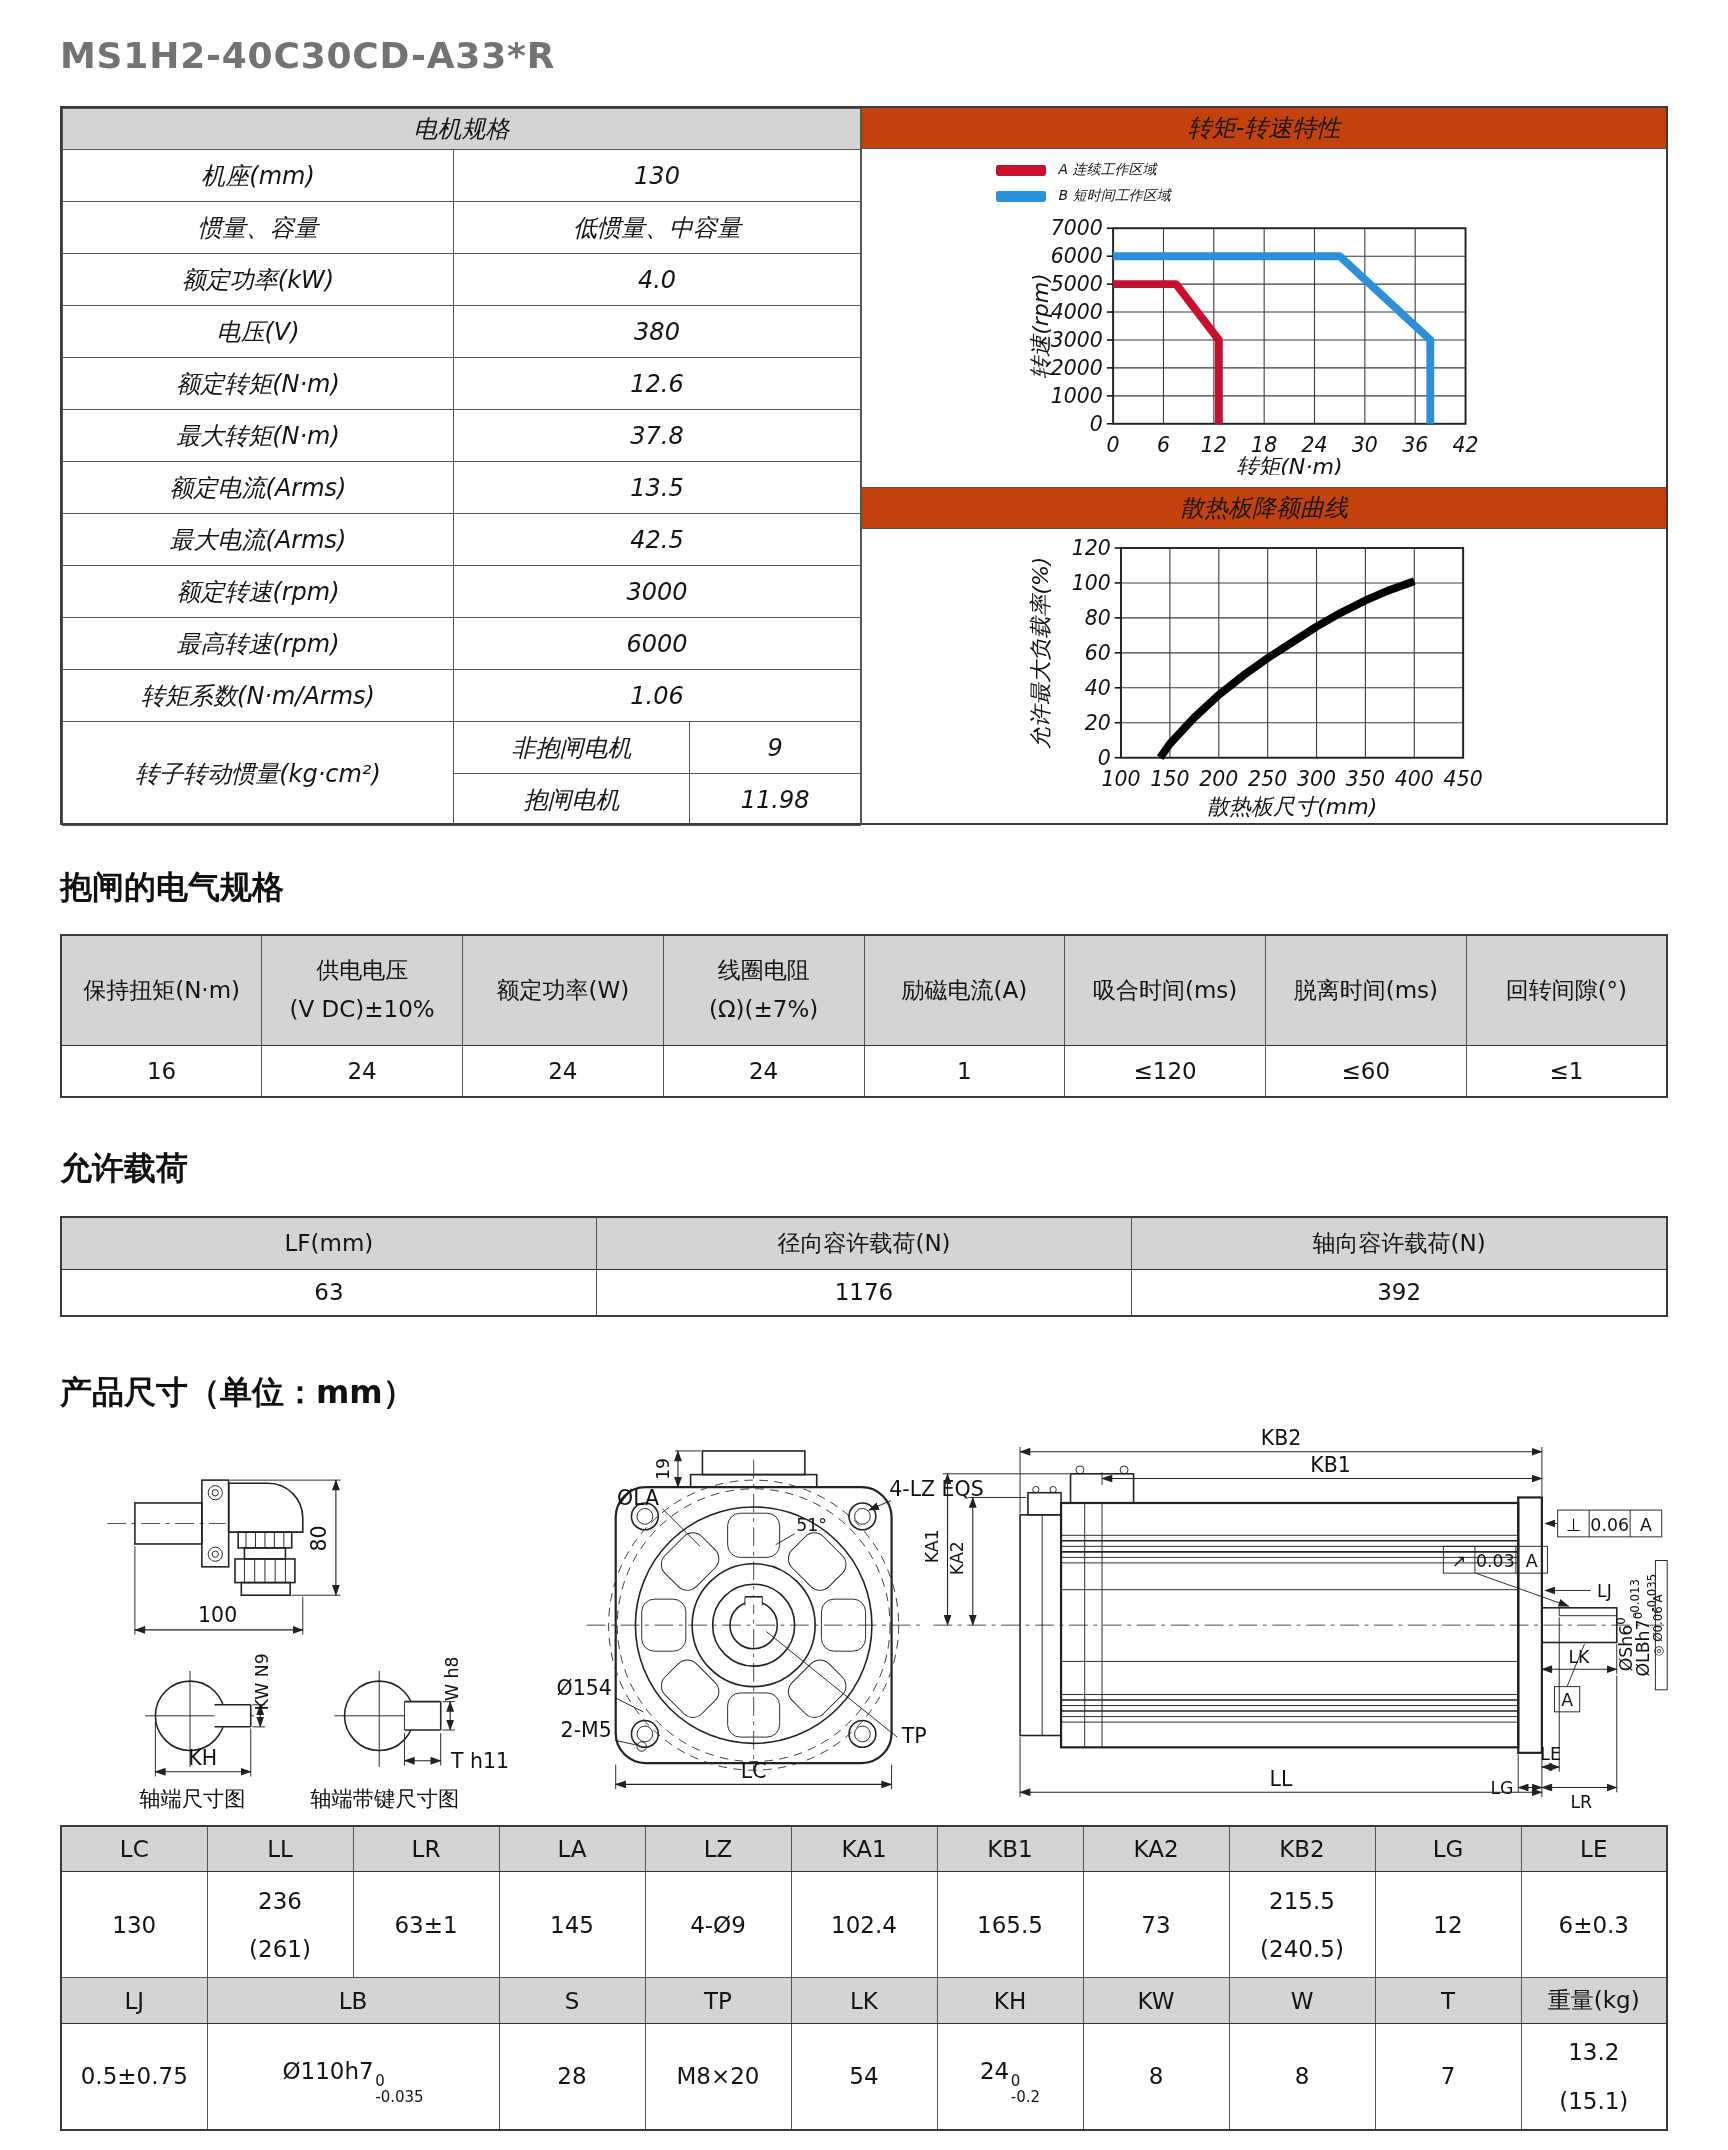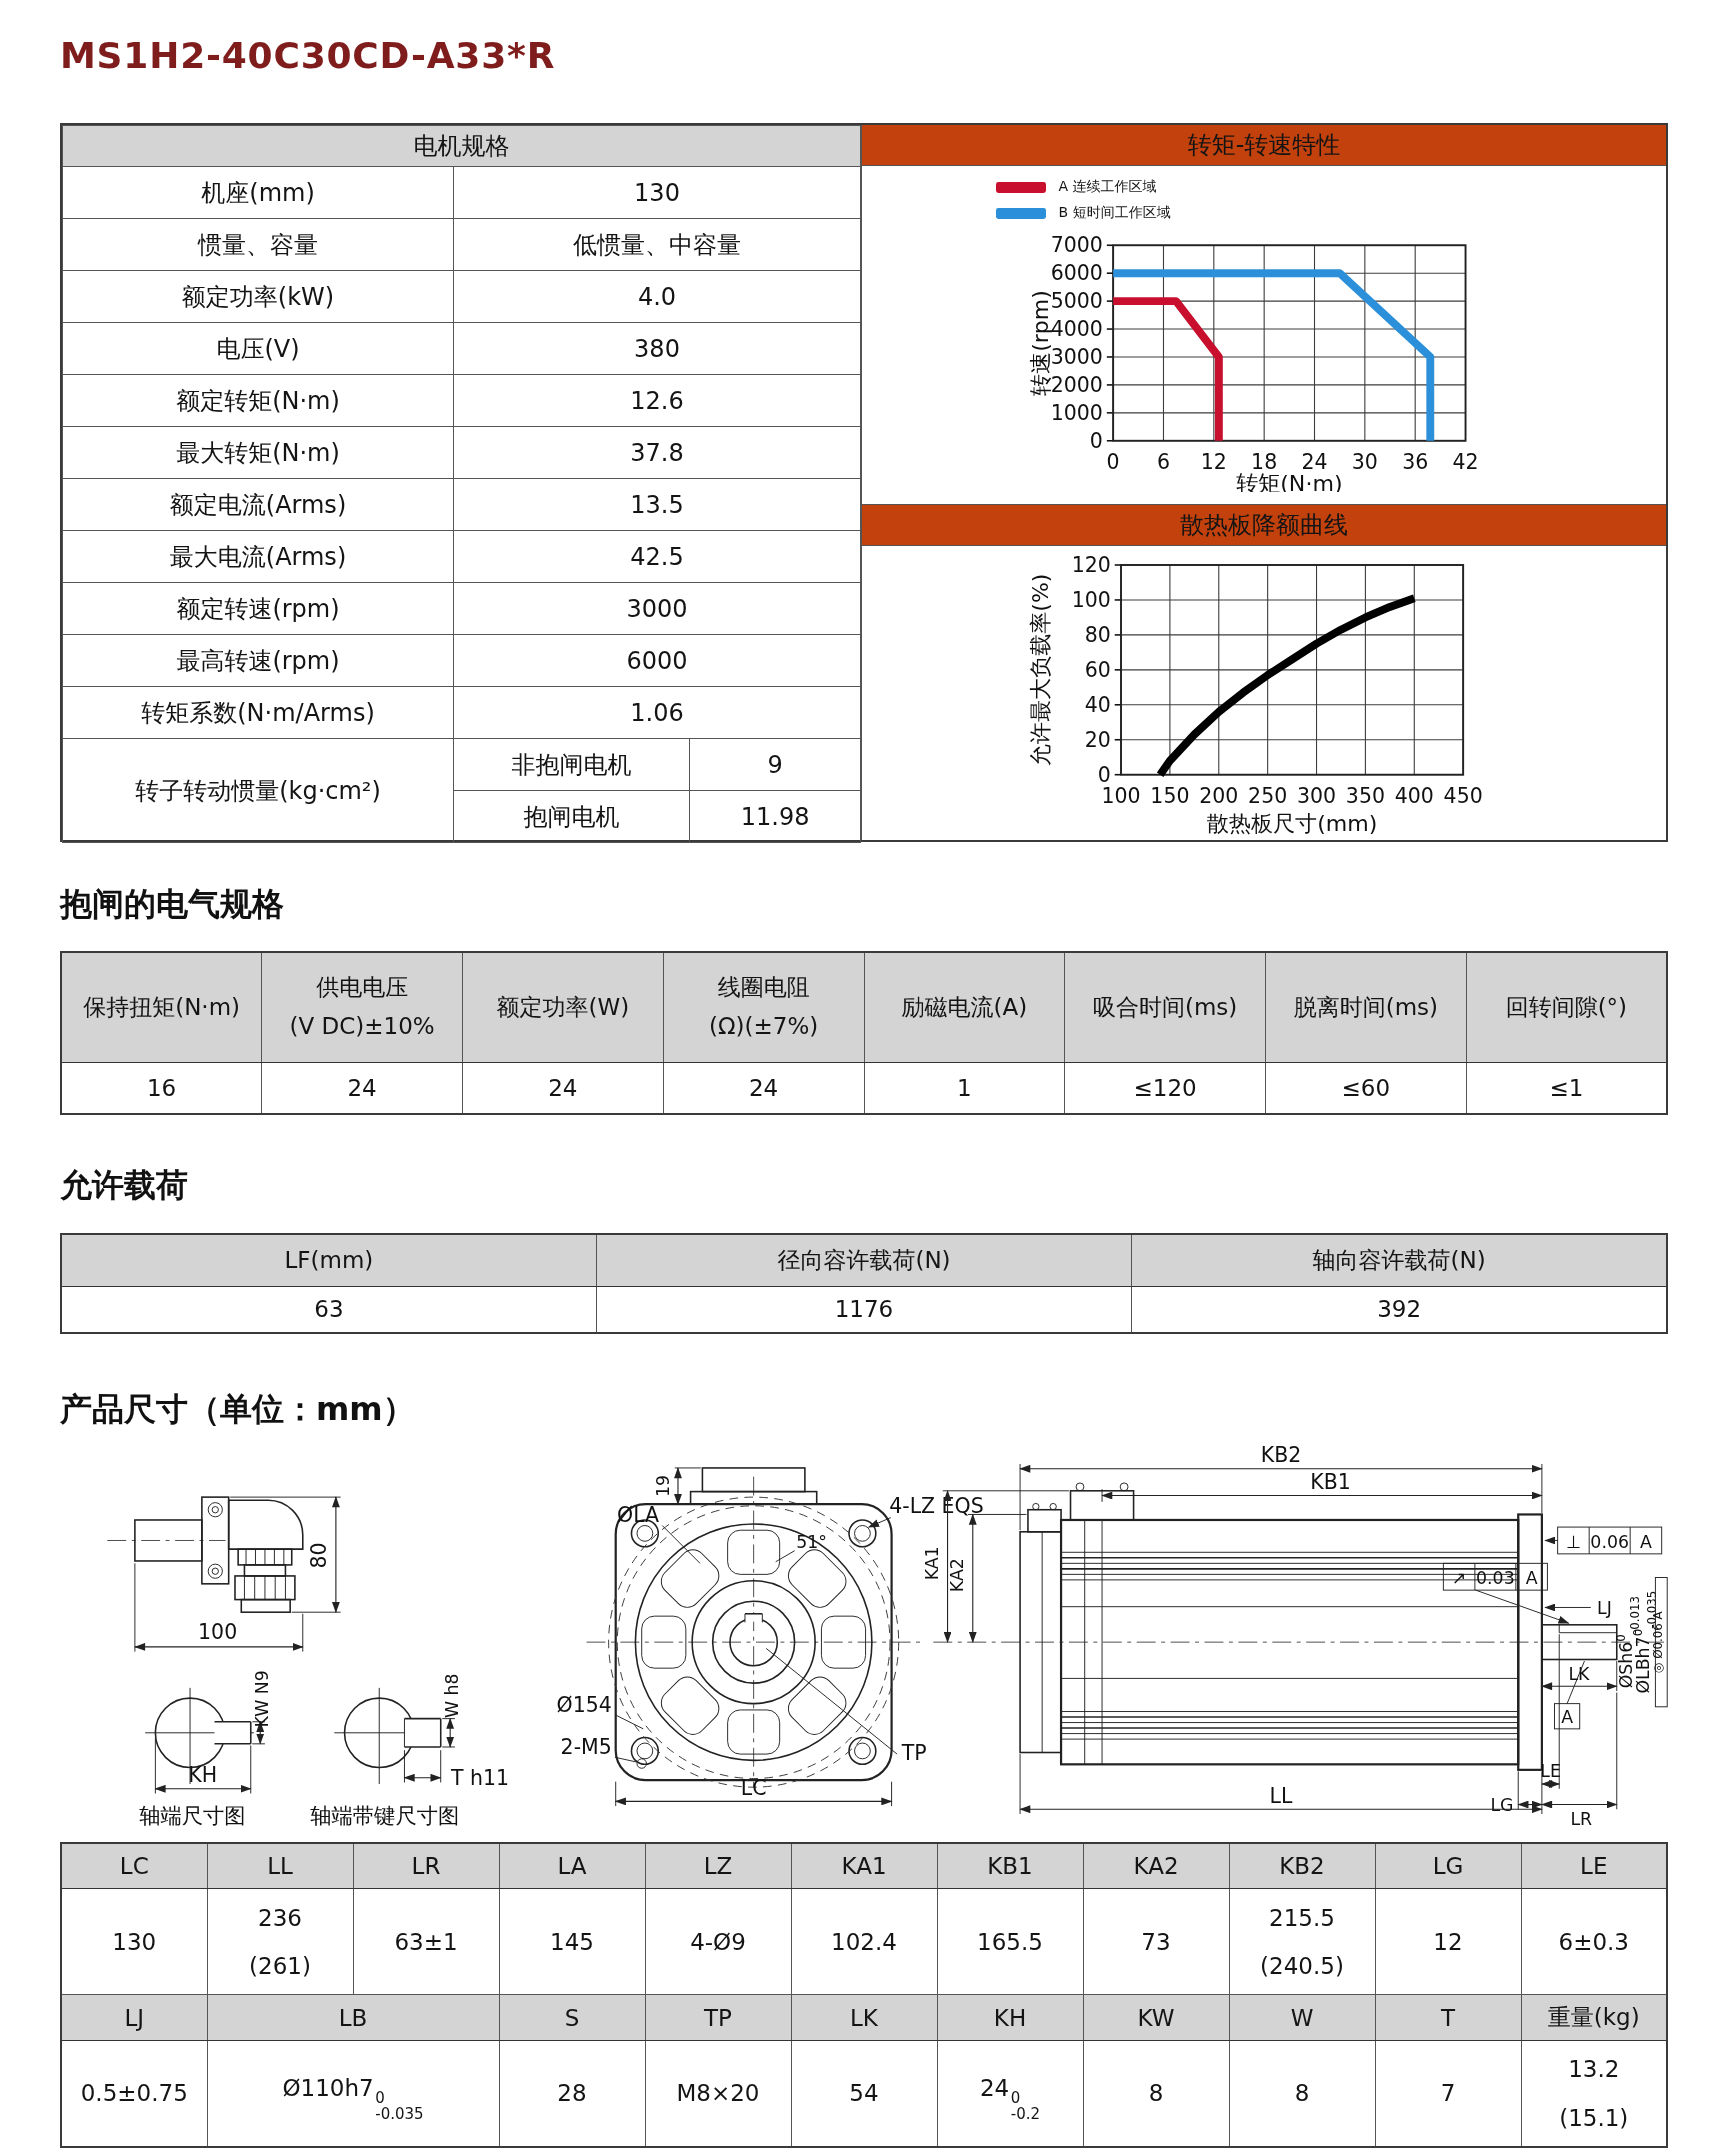--- a/index.html
+++ b/index.html
@@ -1,22 +1,22 @@
 <!DOCTYPE html>
 <html style="font-size:12.6px"><head>
 <meta charset="utf-8">
 <style>
   * { box-sizing: border-box; margin: 0; padding: 0; }
   body { width: 1728px; height: 2151px; background: #fff; color: #141414;
          font-family: "DejaVu Sans", "Liberation Sans", sans-serif; overflow: hidden; }
   .content { margin: 0 60px; width: 1608px; }
-  h1.title { font-size: 36px; font-weight: bold; padding-top: 35px; letter-spacing: 0.8px; color: #7f1d1d; }
+  h1.title { font-size: 36px; font-weight: bold; padding-top: 35px; letter-spacing: 0.8px; color: #737373; }
 
   
-  .spec-wrap { display: flex; border: 2.4px solid #3a3a3a; margin-top: 47px; height: 719px; }
+  .spec-wrap { display: flex; border: 2.4px solid #3a3a3a; margin-top: 30px; height: 719px; font-style: italic; }
   table.spec { border-collapse: collapse; width: 800px; table-layout: fixed; }
   table.spec td { border: 0.8px solid #555; text-align: center; font-size: 24px; height: 52px; padding: 0 4.7px; }
   table.spec td.hd { height: 41px; background: #d4d4d4; }
   .right-col { width: 806px; display: flex; flex-direction: column; border-left: 0.8px solid #555; }
   .panel-h { height: 41px; background: #c2410c; border-bottom: 0.8px solid #555;
              display: flex; align-items: center; justify-content: center; font-size: 24px; }
   .chart-area { position: relative; display: flex; flex-direction: column; align-items: center; overflow: hidden; }
   .area1 { height: 341px; border-bottom: 0.8px solid #555; }
   .area2 { height: 295px; }
   .legend { align-self: flex-start; margin: 12.6px 0 0 134px; }

